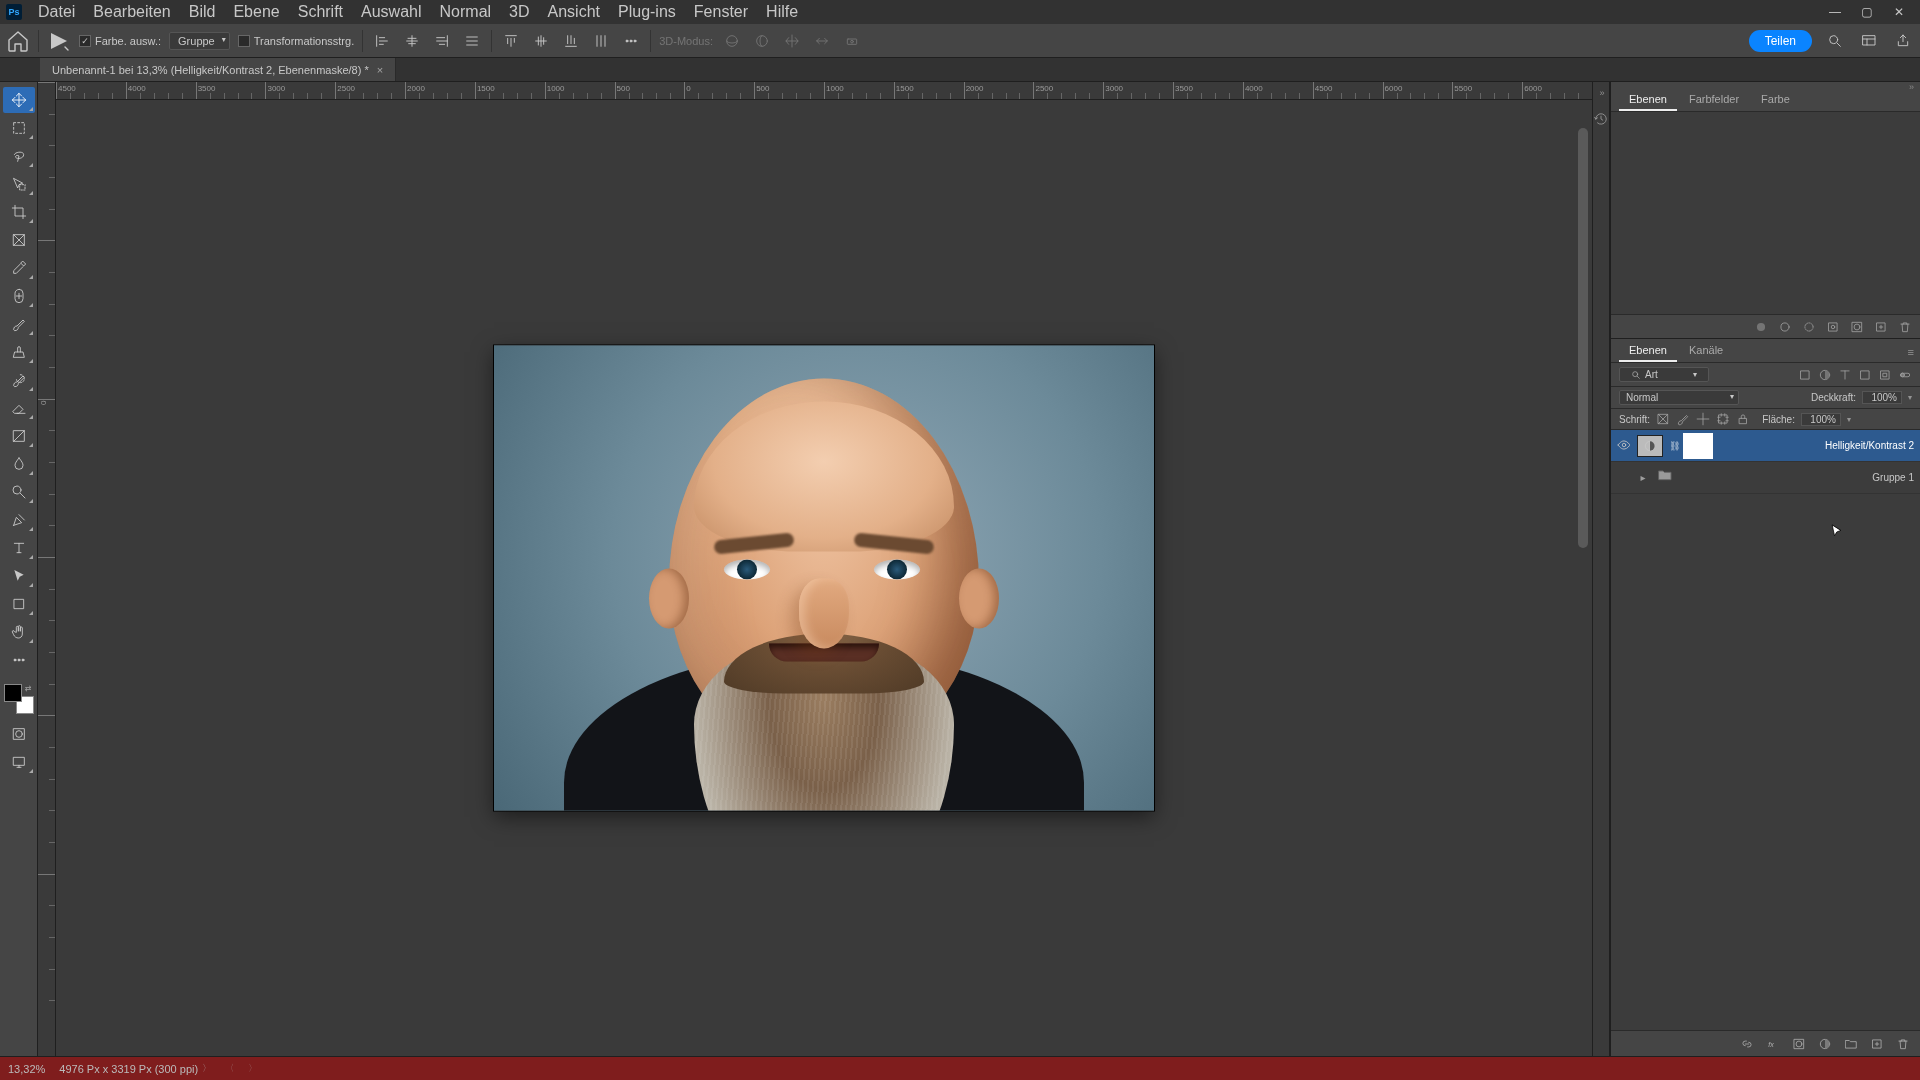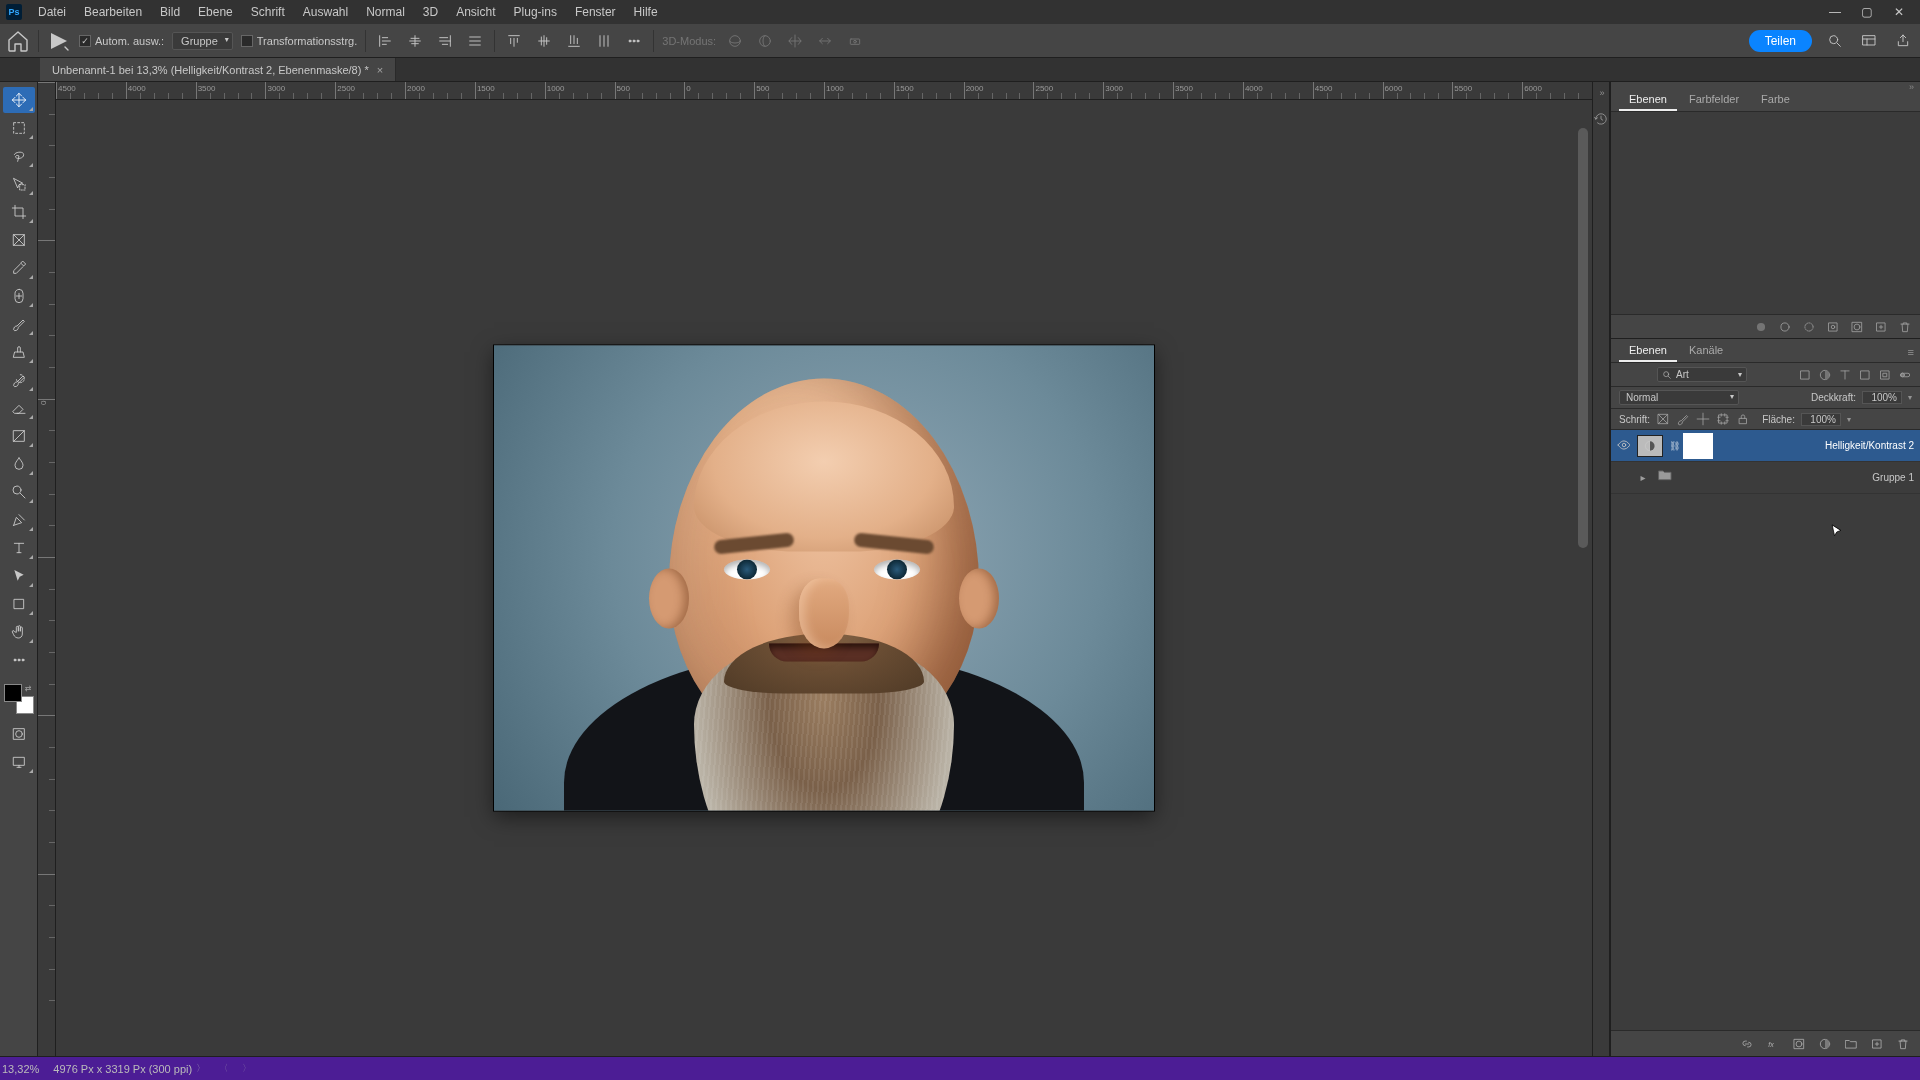--- a/index.html
+++ b/index.html
@@ -1,21 +1,21 @@
 <!DOCTYPE html>
 <html><head>
 <meta charset="utf-8">
 <style>
 * { margin: 0; padding: 0; box-sizing: border-box; font-family: "Segoe UI", Tahoma, sans-serif; user-select: none; }
 html, body { width: 1920px; height: 1080px; overflow: hidden; background: #323232; color: #c8c8c8; font-size: 11px; }
 
 
 .menubar { height: 24px; background: #323232; display: flex; align-items: center; padding: 0 6px; gap: 2px; }
 .menubar .ps-icon { width: 16px; height: 16px; background: #001e36; border-radius: 2px; display: flex; align-items: center; justify-content: center; color: #31a8ff; font-weight: bold; font-size: 9px; margin-right: 6px; }
-.menubar .menu-item { padding: 3px 8px; cursor: default; font-size: 12px; }
+.menubar .menu-item { padding: 3px 8px; cursor: default; font-size: 16px; }
 .menubar .spacer { flex: 1; }
 .menubar .win-btn { width: 30px; text-align: center; padding: 3px 0; font-size: 12px; }
 
 
 .optionsbar { height: 34px; background: #454545; display: flex; align-items: center; padding: 0 6px; gap: 8px; border-bottom: 1px solid #1f1f1f; }
 .optionsbar .home-icon, .optionsbar .tool-preset { width: 24px; height: 24px; display:flex; align-items:center; justify-content:center; }
 .optionsbar .checkbox-wrap { display:flex; align-items:center; gap:4px; }
 .optionsbar .checkbox { width:12px; height:12px; background:#2a2a2a; border:1px solid #666; display:flex; align-items:center; justify-content:center; font-size:9px; }
 .optionsbar .select { background:#3a3a3a; border:1px solid #555; padding:2px 14px 2px 8px; border-radius:2px; position:relative; font-size:11px; }
 .optionsbar .select::after { content:"▾"; position:absolute; right:3px; top:2px; font-size:8px; }
@@ -90,21 +90,21 @@
 .panel-tabs { display:flex; border-bottom:1px solid #2a2a2a; padding-left:8px; height:24px; align-items:flex-end; gap:2px; }
 .panel-tabs .tab { padding:4px 10px; font-size:11px; color:#aaa; border-bottom:2px solid transparent; }
 .panel-tabs .tab.active { color:#eee; border-bottom-color:#eee; }
 .panel-upper { height:250px; display:flex; flex-direction:column; }
 .panel-upper .content { flex:1; background:#3c3c3c; }
 .panel-upper .footer { height:24px; border-top:1px solid #2a2a2a; display:flex; align-items:center; justify-content:flex-end; gap:10px; padding:0 8px; }
 .panel-upper .footer .ficon { width:14px; height:14px; opacity:.7; }
 
 .panel-lower { flex:1; display:flex; flex-direction:column; border-top:1px solid #1f1f1f; }
 .panel-lower .filter-row { display:flex; align-items:center; gap:6px; padding:4px 8px; border-bottom:1px solid #2a2a2a; }
-.panel-lower .filter-row .search { flex:0 0 90px; background:#3a3a3a; border:1px solid #555; border-radius:2px; padding:1px 4px; display:flex; align-items:center; gap:4px; font-size:10px;margin-left:38px; }
+.panel-lower .filter-row .search { flex:0 0 90px; background:#3a3a3a; border:1px solid #555; border-radius:2px; padding:1px 11px; display:flex; align-items:center; gap:4px; font-size:10px; }
 .panel-lower .filter-row .search::after { content:"▾"; font-size:8px; margin-left:auto; }
 .panel-lower .filter-row .ficon { width:14px; height:14px; opacity:.7; }
 .panel-lower .filter-row .spacer { flex:1; }
 .panel-lower .blend-row, .panel-lower .lock-row { display:flex; align-items:center; gap:6px; padding:3px 8px; font-size:10px; border-bottom:1px solid #2a2a2a; }
 .panel-lower .blend-row .blend-select { background:#3a3a3a; border:1px solid #555; padding:1px 6px; border-radius:2px; width:120px; position:relative; }
 .panel-lower .blend-row .blend-select::after { content:"▾"; position:absolute; right:4px; font-size:8px; }
 .panel-lower .blend-row .spacer { flex:1; }
 .panel-lower .pct-input { background:#3a3a3a; border:1px solid #555; padding:0 4px; width:40px; text-align:right; }
 .panel-lower .lock-row .licon { width:14px; height:14px; opacity:.7; }
 
@@ -125,21 +125,21 @@
 
 .panel-lower .footer { height:26px; border-top:1px solid #2a2a2a; display:flex; align-items:center; justify-content:flex-end; gap:12px; padding:0 10px; }
 .panel-lower .footer .ficon { width:14px; height:14px; opacity:.8; }
 
 
 .collapse-col { width:18px; background:#3a3a3a; border-left:1px solid #1f1f1f; border-right:1px solid #1f1f1f; display:flex; flex-direction:column; align-items:center; padding-top:6px; gap:14px; }
 .collapse-col .cicon { width:14px; height:14px; opacity:.7; }
 .collapse-col .chevrons { font-size:9px; opacity:.6; letter-spacing:-2px; }
 
 
-.statusbar { position:absolute; bottom:0; left:0; right:0; height:24px; background:#4c1d95; border-top:1px solid #1f1f1f; display:flex; align-items:center; padding:0 2px; gap:14px; font-size:11px; color:#bbb; }
+.statusbar { position:absolute; bottom:0; left:0; right:0; height:24px; background:#7f1d1d; border-top:1px solid #1f1f1f; display:flex; align-items:center; padding:0 8px; gap:14px; font-size:11px; color:#bbb; }
 .statusbar .sb-item { display:flex; align-items:center; gap:4px; }
 .statusbar .chev { font-size:9px; opacity:.6; }
 
 
 .cursor-hand { position:absolute; pointer-events:none; font-size:16px; color:#fff; text-shadow:0 0 2px #000; }
 
 svg { stroke:#c8c8c8; fill:none; stroke-width:1.4; stroke-linecap:round; stroke-linejoin:round; }
 </style>
 </head>
 <body>
@@ -172,21 +172,21 @@
     </div>
   <div class="divider"></div>
   <div class="tool-preset">
       <svg viewBox="0 0 24 24">
         <path d="M4 4l16 8-16 8z" fill="#c8c8c8" stroke="none"></path>
         <path d="M18 18l3 3"></path>
       </svg>
     </div>
   <div class="checkbox-wrap">
     <div class="checkbox">✓</div>
-    <span>Autom. ausw.:</span>
+    <span>Farbe. ausw.:</span>
   </div>
   <div class="select">Gruppe</div>
   <div class="checkbox-wrap">
     <div class="checkbox"></div>
     <span>Transformationsstrg.</span>
   </div>
   <div class="divider"></div>
   <div class="icon-btn">
       <svg viewBox="0 0 24 24">
         <path d="M4 4v16M8 7h8M8 12h12M8 17h6"></path>

